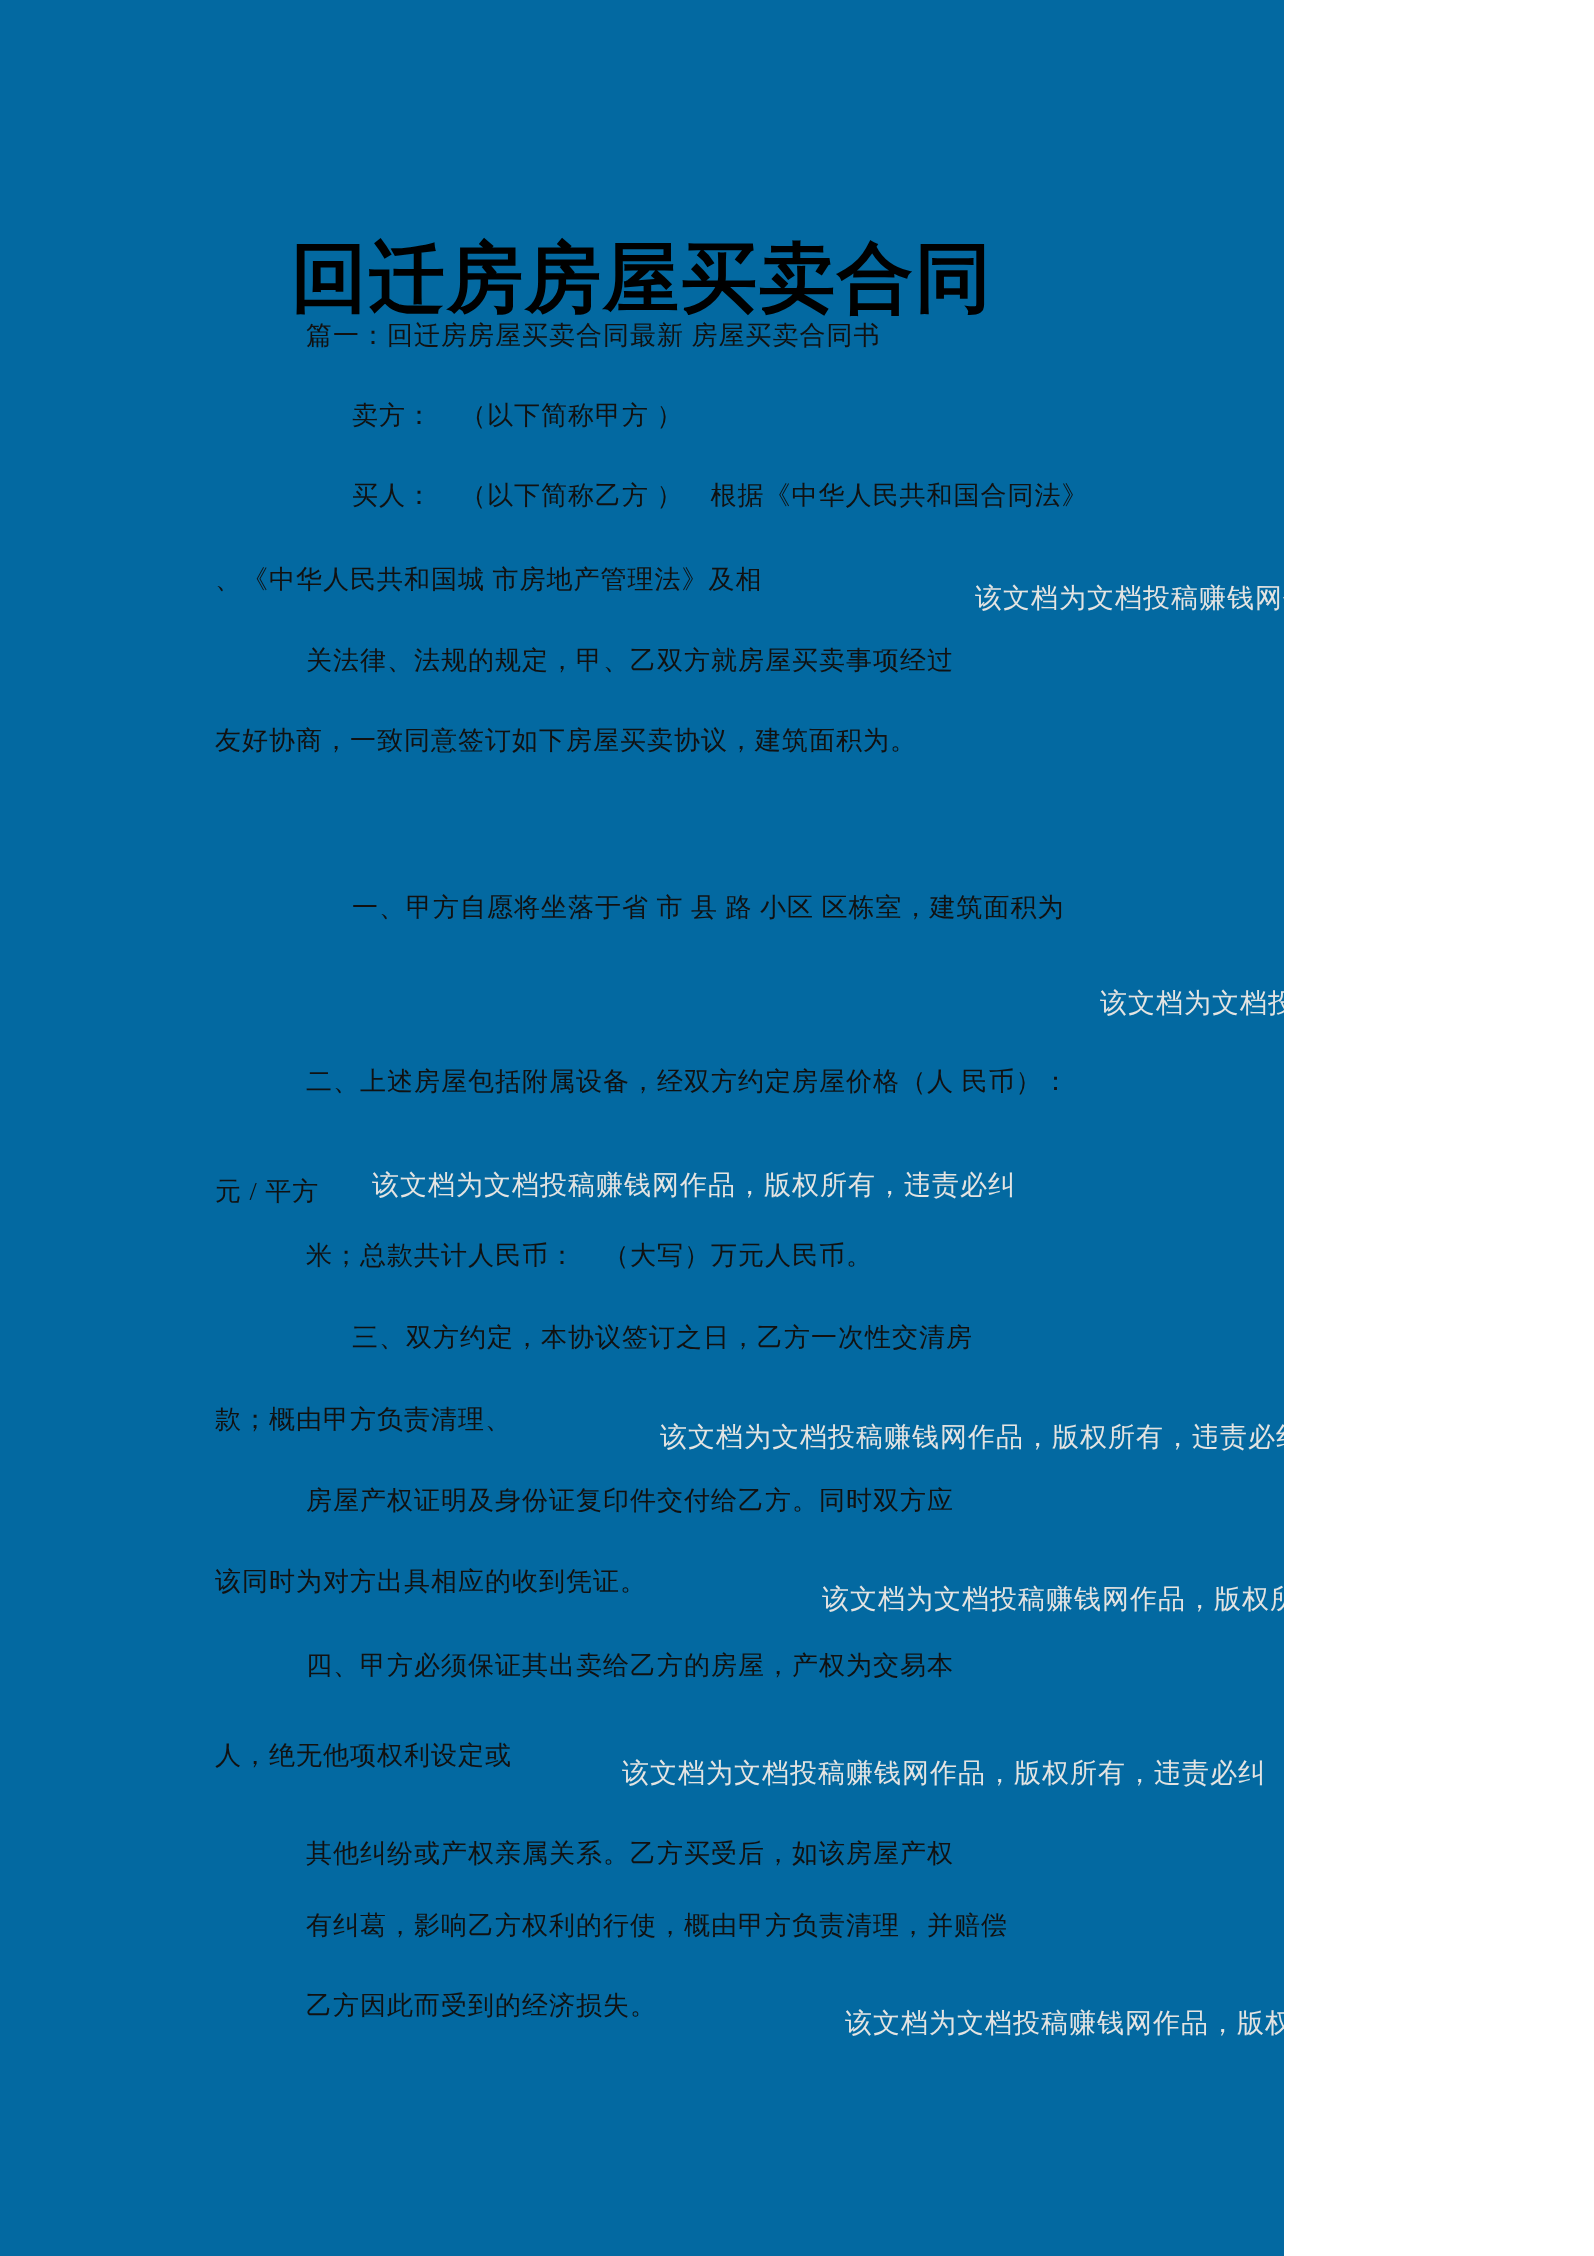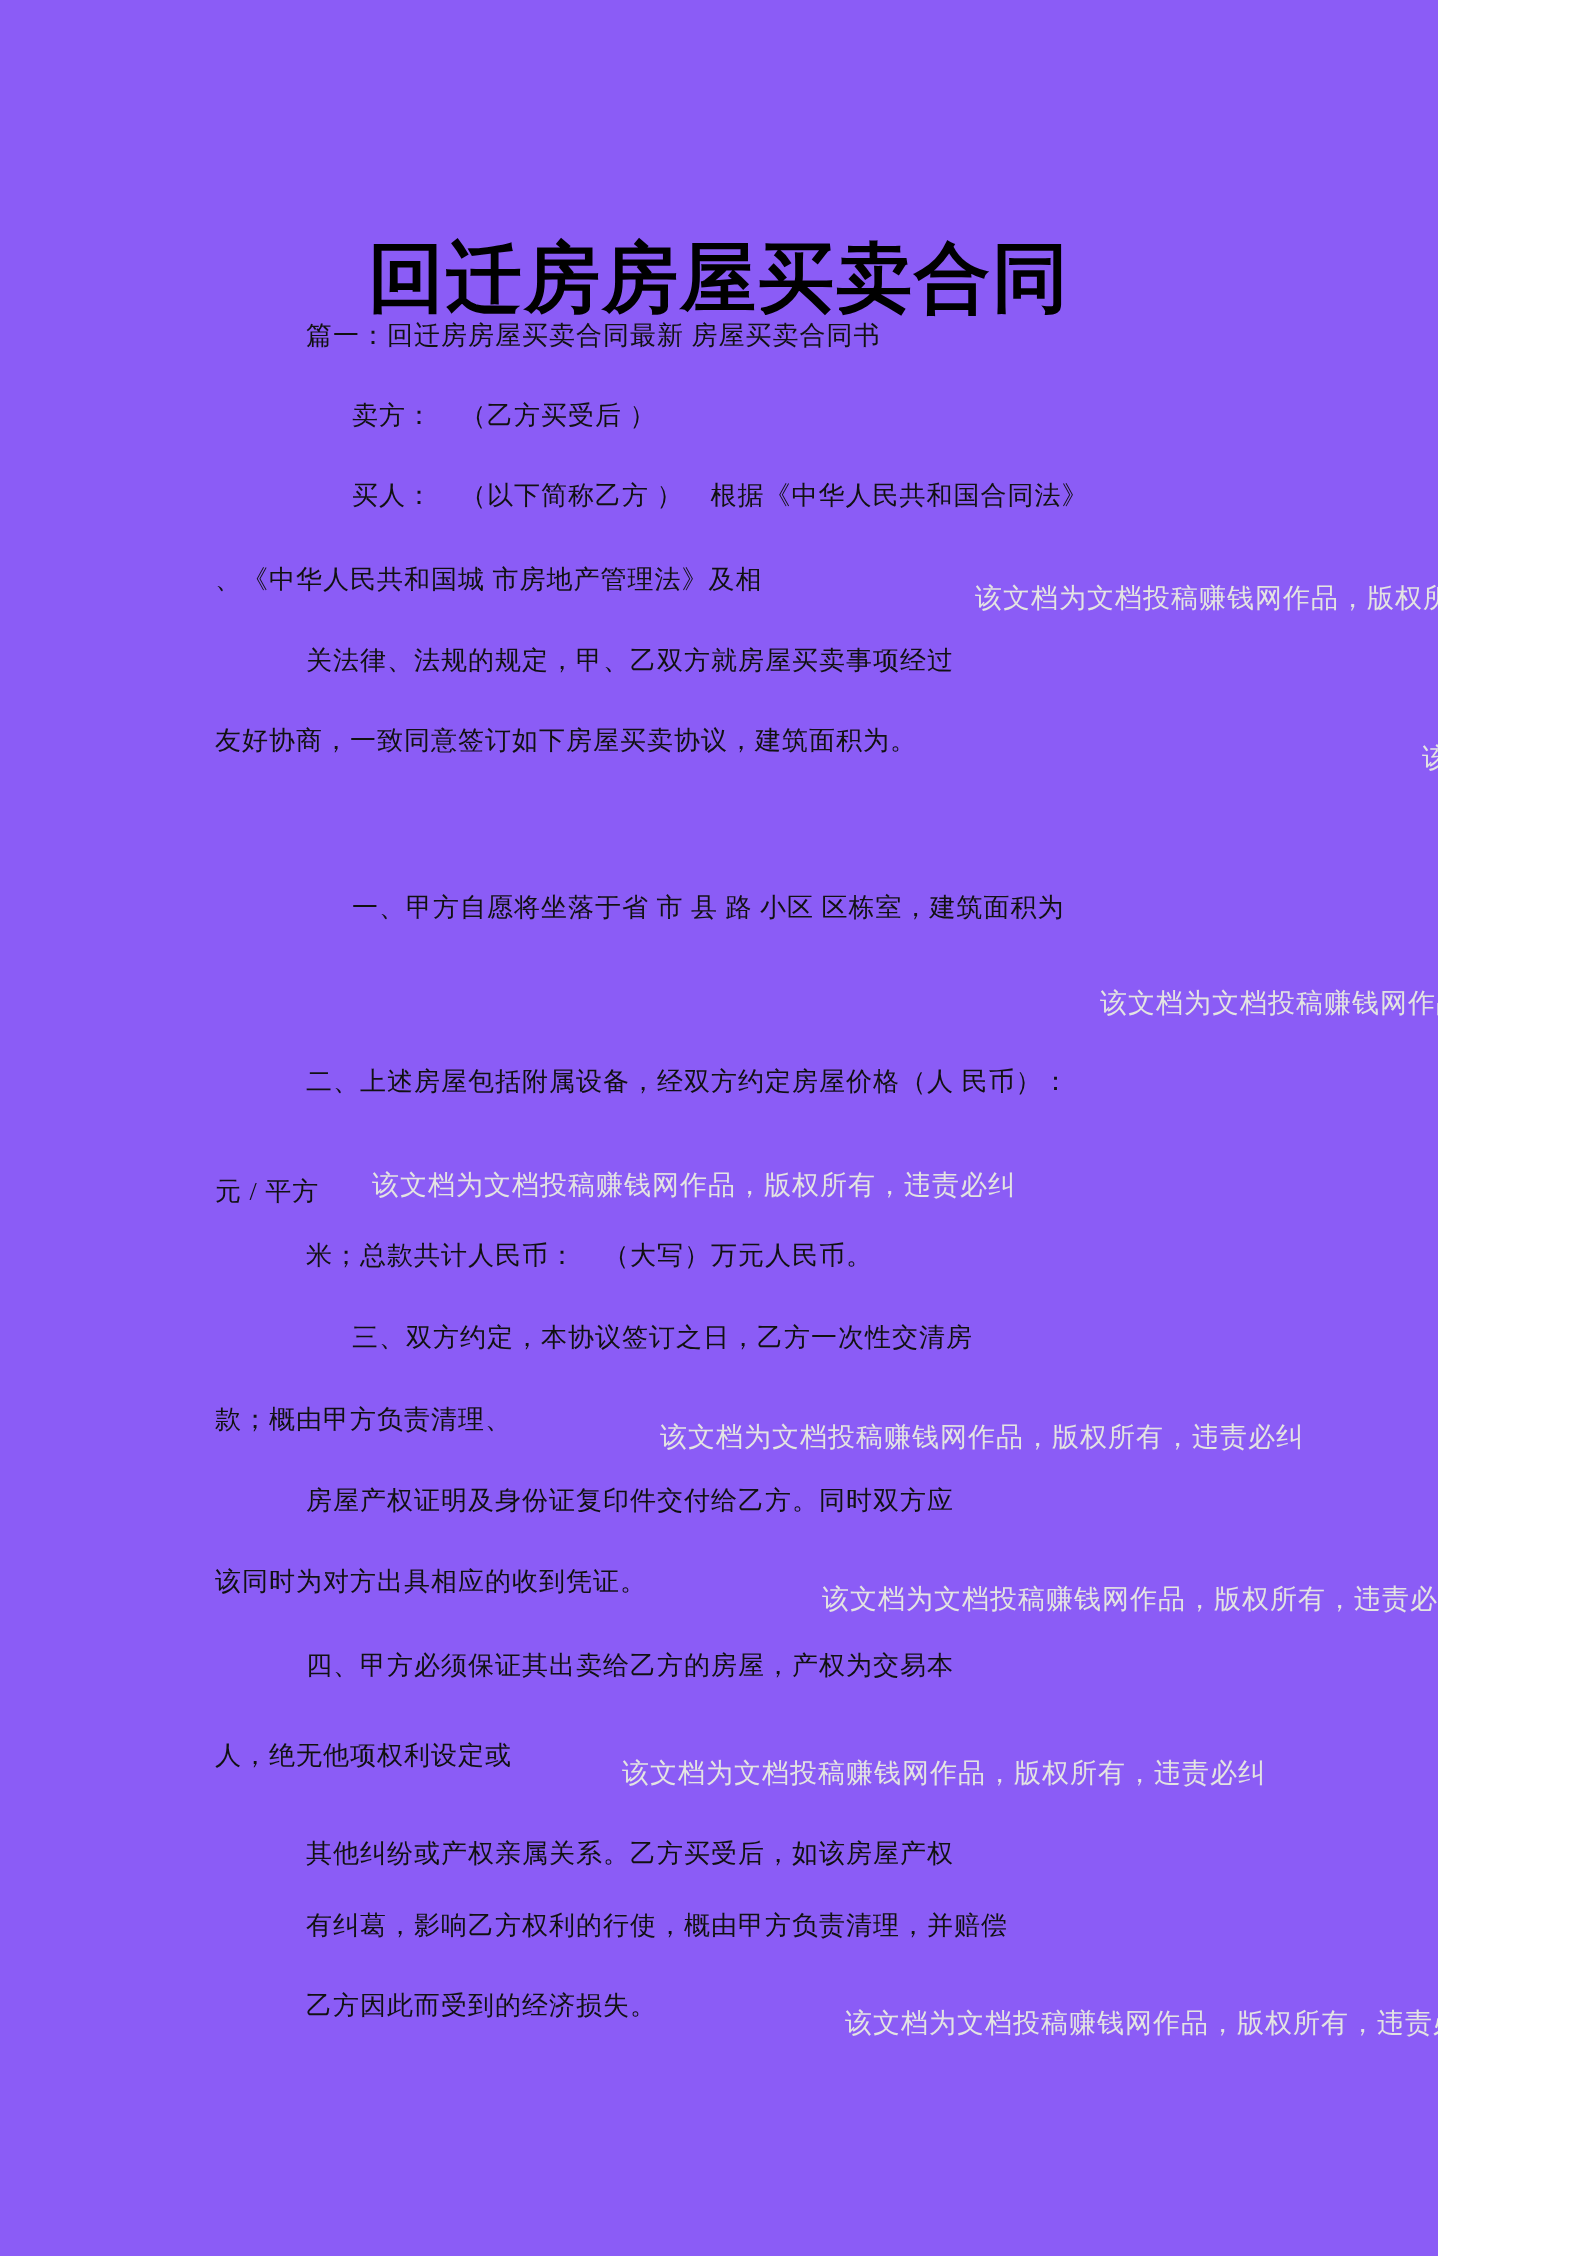--- a/index.html
+++ b/index.html
@@ -1,20 +1,20 @@
 <!DOCTYPE html>
 <html><head>
 <meta charset="utf-8">
 <style>
   html,body{margin:0;padding:0;background:#ffffff;}
   #page{
     position:relative;
-    width:1438px;
+    width:1284px;
     height:2256px;
-    background:#8b5cf6;
+    background:#0369a1;
     overflow:hidden;
     font-family:"Liberation Serif","DejaVu Serif",serif;
   }
   .doc-title{
     position:absolute;
     top:228px;
     left:0;
     width:100%;
     text-align:center;
     font-family:"Liberation Sans","DejaVu Sans",sans-serif;
@@ -56,21 +56,21 @@
   .w8{left:845px;  top:2005px;}
 </style>
 </head>
 <body>
 
 <div id="page">
 
   <div class="doc-title">回迁房房屋买卖合同</div>
 
   <div class="line i1 t1">篇一：回迁房房屋买卖合同最新 房屋买卖合同书</div>
-  <div class="line i2 t2">卖方：　（乙方买受后 ）</div>
+  <div class="line i2 t2">卖方：　（以下简称甲方 ）</div>
   <div class="line i2 t3">买人：　（以下简称乙方 ）　根据《中华人民共和国合同法》</div>
   <div class="line i0 t4">、《中华人民共和国城 市房地产管理法》及相</div>
   <div class="line i1 t5">关法律、法规的规定，甲、乙双方就房屋买卖事项经过</div>
   <div class="line i0 t6">友好协商，一致同意签订如下房屋买卖协议，建筑面积为。</div>
   <div class="line i2 t7">一、甲方自愿将坐落于省 市 县 路 小区 区栋室，建筑面积为</div>
   <div class="line i1 t9">二、上述房屋包括附属设备，经双方约定房屋价格（人 民币）：</div>
   <div class="line i0 t10">元 / 平方</div>
   <div class="line i1 t11">米；总款共计人民币：　（大写）万元人民币。</div>
   <div class="line i2 t12">三、双方约定，本协议签订之日，乙方一次性交清房</div>
   <div class="line i0 t13">款；概由甲方负责清理、</div>

